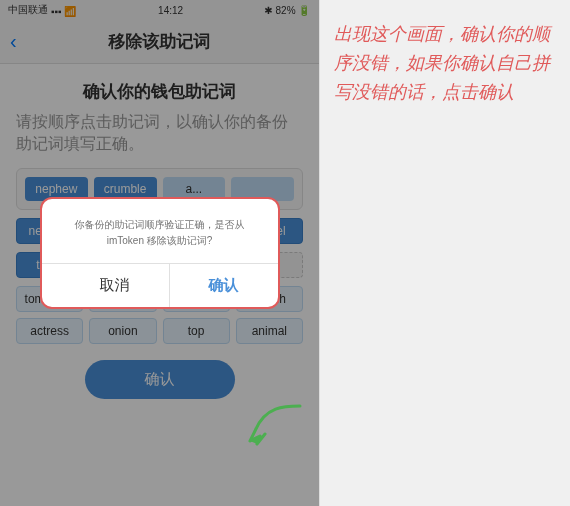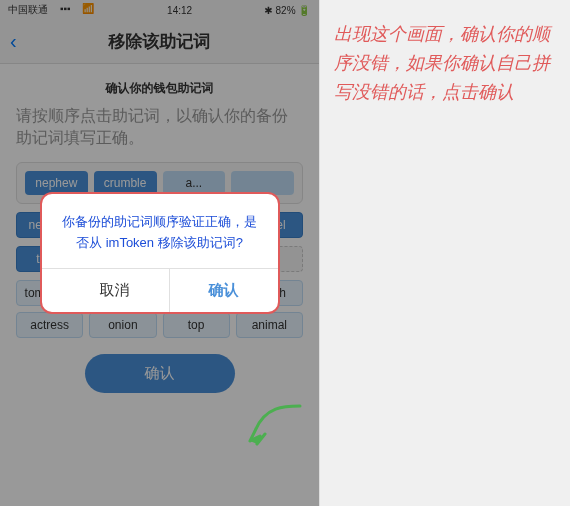--- a/index.html
+++ b/index.html
@@ -27,21 +27,21 @@
     .status-bar {
       background: #f7f7f7;
       height: 20px;
       display: flex;
       align-items: center;
       justify-content: space-between;
       padding: 0 8px;
       font-size: 10px;
       color: #333;
     }
-    .status-left { display: flex; align-items: flex-start; gap: 12px; }
+    .status-left { display: flex; align-items: flex-end; gap: 3px; }
     .status-right { display: flex; align-items: center; gap: 3px; }
 
     
     .nav-bar {
       background: #f7f7f7;
       height: 44px;
       display: flex;
       align-items: center;
       justify-content: center;
       border-bottom: 1px solid #e0e0e0;
@@ -61,21 +61,21 @@
     }
 
     
     .main-content {
       padding: 16px 16px 0 16px;
       background: #fff;
     }
 
     .page-title {
       text-align: center;
-      font-size: 12px;
+      font-size: 17px;
       font-weight: 600;
       color: #333;
       margin-bottom: 8px;
     }
 
     .page-subtitle {
       font-size: 16px;
       color: #999;
       line-height: 1.4;
       margin-bottom: 12px;
@@ -181,22 +181,22 @@
       overflow: hidden;
       border: 2px solid #e05a5a;
     }
 
     .dialog-body {
       padding: 18px 16px 14px 16px;
       text-align: center;
     }
 
     .dialog-text {
-      font-size: 13px;
-      color: #1d4ed8;
+      font-size: 10px;
+      color: #737373;
       line-height: 1.6;
     }
 
     .dialog-actions {
       display: flex;
       border-top: 1px solid #e0e0e0;
       padding-left: 19px;
     }
 
     .dialog-btn {

